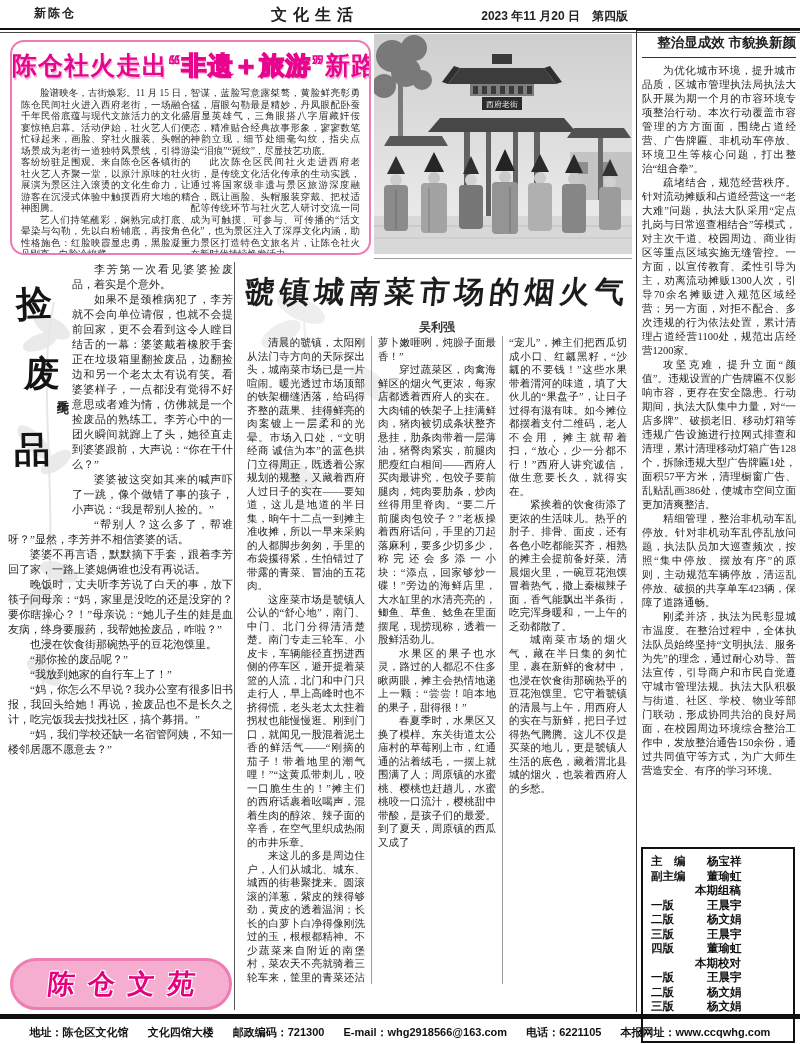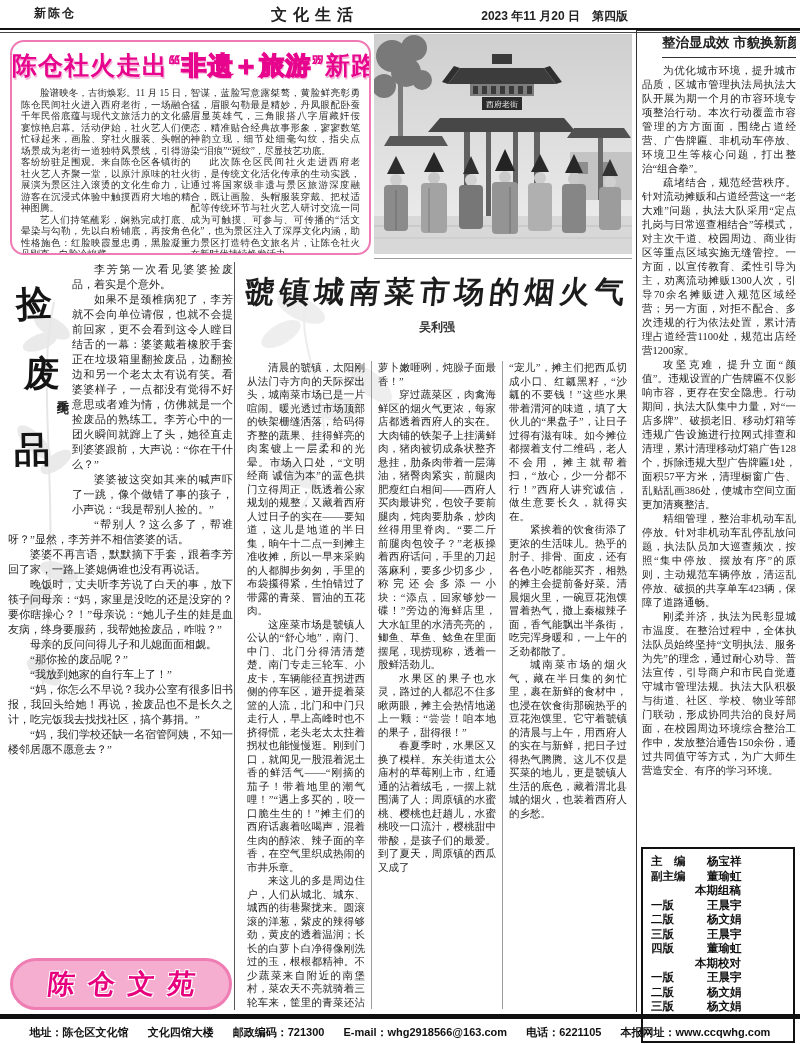--- a/index.html
+++ b/index.html
@@ -70,33 +70,32 @@
 
   
   .market { position:absolute; left:241px; top:264px; width:392px; height:746px; overflow:hidden; }
   .market-deco { position:absolute; left:0px; top:0px; width:190px; height:250px; opacity:.4; z-index:0; }
   .market-title {
     position:relative; z-index:1; text-align:center; margin-top:8px;
     font-family:"DejaVu Serif",serif; font-weight:700; font-size:30px;
     letter-spacing:5px; color:#1c1c1c; transform:skewX(-6deg); white-space:nowrap;
   }
   .market-byline { position:relative; z-index:1; text-align:center; font-size:12px; font-weight:700; margin-top:6px; color:#333; }
-  .market-cols { position:relative; z-index:1; display:flex; margin-top:25px; height:648px; }
+  .market-cols { position:relative; z-index:1; display:flex; margin-top:0; height:648px; }
   .market-col { flex:1; padding:0 6px; font-size:10.5px; line-height:13.5px; text-align:justify; color:#1f1f1f; overflow:hidden; }
   .market-col + .market-col { border-left:1px solid #9a9a9a; }
   .market-col p { text-indent:2em; }
   .market-col p.noindent { text-indent:0; }
 
   
   .sidebar { position:absolute; left:642px; top:34px; width:154px; height:810px; overflow:hidden; }
   .sidebar-title {
     font-family:"Liberation Sans",sans-serif; font-weight:700; font-size:13.5px;
-    text-align:left; padding-bottom:5px; border-bottom:1px solid #333; margin-bottom:6px;
+    text-align:right; padding-bottom:5px; border-bottom:1px solid #333; margin-bottom:6px;
     white-space:nowrap;
-    margin-left:20px;
   }
   .sidebar-body { font-size:10.5px; line-height:14px; text-align:justify; color:#1f1f1f; }
   .sidebar-body p { text-indent:2em; }
 
   
   .editors {
     position:absolute; left:641px; top:847px; width:154px; height:196px;
     border:2px solid #111; padding:5px 8px; overflow:hidden;
     font-family:"Liberation Sans",sans-serif; font-weight:700; font-size:11.5px; color:#111;
   }
@@ -260,21 +259,21 @@
         <span class="essay-char c1">废</span>
         <span class="essay-char c2">品</span>
         <span class="essay-author">季纯</span>
       </div>
       <p>李芳第一次看见婆婆捡废品，着实是个意外。</p>
       <p>如果不是颈椎病犯了，李芳就不会向单位请假，也就不会提前回家，更不会看到这令人瞠目结舌的一幕：婆婆戴着橡胶手套正在垃圾箱里翻捡废品，边翻捡边和另一个老太太有说有笑。看婆婆样子，一点都没有觉得不好意思或者难为情，仿佛就是一个捡废品的熟练工。李芳心中的一团火瞬间就蹿上了头，她径直走到婆婆跟前，大声说：“你在干什么？”</p>
       <p>婆婆被这突如其来的喊声吓了一跳，像个做错了事的孩子，小声说：“我是帮别人捡的。”</p>
       <p>“帮别人？这么多了，帮谁呀？”显然，李芳并不相信婆婆的话。</p>
       <p>婆婆不再言语，默默摘下手套，跟着李芳回了家，一路上婆媳俩谁也没有再说话。</p>
       <p>晚饭时，丈夫听李芳说了白天的事，放下筷子问母亲：“妈，家里是没吃的还是没穿的？要你瞎操心？！”母亲说：“她儿子生的娃是血友病，终身要服药，我帮她捡废品，咋啦？”</p>
-      <p>母亲的反问问得儿子和儿媳面面相觑。</p>
+      <p>也浸在饮食街那碗热乎的豆花泡馍里。</p>
       <p>“那你捡的废品呢？”</p>
       <p>“我放到她家的自行车上了！”</p>
       <p>“妈，你怎么不早说？我办公室有很多旧书报，我回头给她！再说，捡废品也不是长久之计，吃完饭我去找找社区，搞个募捐。”</p>
       <p>“妈，我们学校还缺一名宿管阿姨，不知一楼邻居愿不愿意去？”</p>
     </div>
   </div>
 
   <div class="wenyuan">
     <span class="wenyuan-label">陈仓文苑</span>
   </div>
@@ -288,21 +287,21 @@
         <ellipse cx="100" cy="145" rx="22" ry="10" transform="rotate(-15 100 145)"></ellipse>
         <ellipse cx="55" cy="210" rx="24" ry="10" transform="rotate(30 55 210)"></ellipse>
       </g>
       <path d="M70 20 C 40 90, 120 150, 60 245" stroke="#d0d0d0" stroke-width="2" fill="none"></path>
     </svg>
     <div class="market-title">虢镇城南菜市场的烟火气</div>
     <div class="market-byline">吴利强</div>
     <div class="market-cols">
       <div class="market-col">
         <p>清晨的虢镇，太阳刚从法门寺方向的天际探出头，城南菜市场已是一片喧闹。暖光透过市场顶部的铁架栅缝洒落，给码得齐整的蔬果、挂得鲜亮的肉案镀上一层柔和的光晕。市场入口处，“文明经商 诚信为本”的蓝色拱门立得周正，既透着公家规划的规整，又藏着西府人过日子的实在——要知道，这儿是地道的半日集，晌午十二点一到摊主准收摊，所以一早来采购的人都脚步匆匆，手里的布袋攥得紧，生怕错过了带露的青菜、冒油的五花肉。</p>
-        <p>这座菜市场是虢镇人公认的“舒心地”，南门、中门、北门分得清清楚楚。南门专走三轮车、小皮卡，车辆能径直拐进西侧的停车区，避开提着菜篮的人流，北门和中门只走行人，早上高峰时也不挤得慌，老头老太太拄着拐杖也能慢慢逛。刚到门口，就闻见一股混着泥土香的鲜活气——“刚摘的茄子！带着地里的潮气哩！”“遇上多买的，咬一口脆生生的！”摊主们的西府话裹着吆喝声，混着生肉的醇浓、辣子面的辛香，在空气里织成热闹的市井乐章。</p>
+        <p>这座菜市场是虢镇人公认的“舒心地”，南门、中门、北门分得清清楚楚。南门专走三轮车、小皮卡，车辆能径直拐进西侧的停车区，避开提着菜篮的人流，北门和中门只走行人，早上高峰时也不挤得慌，老头老太太拄着拐杖也能慢慢逛。刚到门口，就闻见一股混着泥土香的鲜活气——“刚摘的茄子！带着地里的潮气哩！”“这黄瓜带刺儿，咬一口脆生生的！”摊主们的西府话裹着吆喝声，混着生肉的醇浓、辣子面的辛香，在空气里织成热闹的市井乐章。</p>
         <p>来这儿的多是周边住户，人们从城北、城东、城西的街巷聚拢来。圆滚滚的洋葱，紫皮的辣得够劲，黄皮的透着温润；长长的白萝卜白净得像刚洗过的玉，根根都精神。不少蔬菜来自附近的南堡村，菜农天不亮就骑着三轮车来，筐里的青菜还沾着晨露，“都是自家园子种的，没打药！”遇上多买的，他们索性按批发价算，城区的饭店、单位食堂都爱来这儿批菜，老板们一边过秤一边拉家常：“今儿的胡</p>
       </div>
       <div class="market-col">
         <p class="noindent">萝卜嫩咂咧，炖臊子面最香！”</p>
         <p>穿过蔬菜区，肉禽海鲜区的烟火气更浓，每家店都透着西府人的实在。大肉铺的铁架子上挂满鲜肉，猪肉被切成条状整齐悬挂，肋条肉带着一层薄油，猪臀肉紧实，前腿肉肥瘦红白相间——西府人买肉最讲究，包饺子要前腿肉，炖肉要肋条，炒肉丝得用里脊肉。“要二斤前腿肉包饺子？”老板操着西府话问，手里的刀起落麻利，要多少切多少，称完还会多添一小块：“添点，回家够炒一碟！”旁边的海鲜店里，大水缸里的水清亮亮的，鲫鱼、草鱼、鲶鱼在里面摆尾，现捞现称，透着一股鲜活劲儿。</p>
         <p>水果区的果子也水灵，路过的人都忍不住多瞅两眼，摊主会热情地递上一颗：“尝尝！咱本地的果子，甜得很！”</p>
         <p>春夏季时，水果区又换了模样。东关街道太公庙村的草莓刚上市，红通通的沾着绒毛，一摆上就围满了人；周原镇的水蜜桃、樱桃也赶趟儿，水蜜桃咬一口流汁，樱桃甜中带酸，是孩子们的最爱。到了夏天，周原镇的西瓜又成了</p>
       </div>
       <div class="market-col">
         <p class="noindent">“宠儿”，摊主们把西瓜切成小口、红瓤黑籽，“沙瓤的不要钱！”这些水果带着渭河的味道，填了大伙儿的“果盘子”，让日子过得有滋有味。如今摊位都摆着支付二维码，老人不会用，摊主就帮着扫，“放心，少一分都不行！”西府人讲究诚信，做生意要长久，就得实在。</p>

